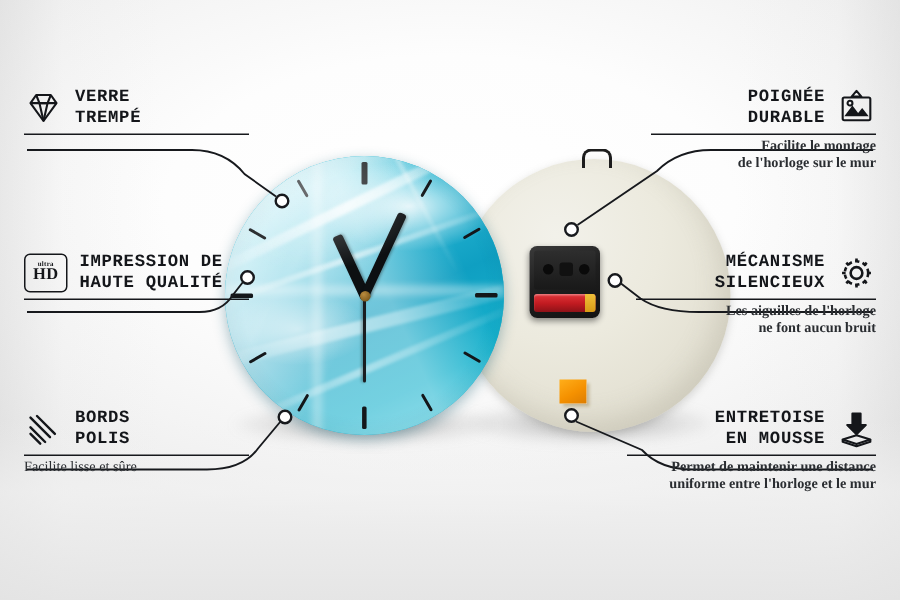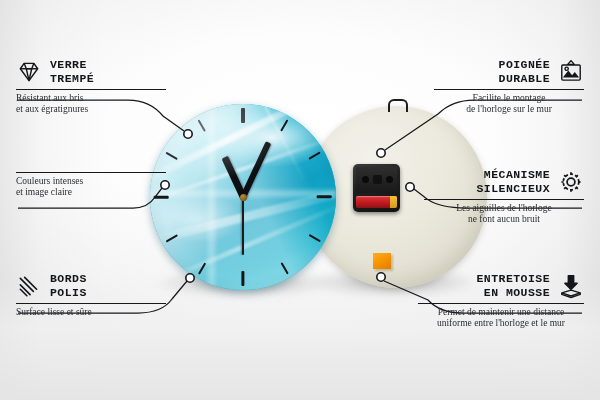--- a/index.html
+++ b/index.html
@@ -257,21 +257,21 @@
     margin-top: 4px;
   }
   .desc {
     font-family: "Liberation Serif", serif;
     font-size: 9.5px;
     line-height: 11px;
     color: #2a2d31;
     margin-top: 3px;
     white-space: pre-line;
   }
-  .callout.right .desc { text-align: center; }
+  .callout.right .desc { text-align: right; font-weight: bold; }
   .ico { width: 26px; height: 26px; flex: 0 0 26px; color: #14161a; }
   .ico svg { display: block; width: 100%; height: 100%; }
 
   
   .hd-badge {
     width: 27px; height: 24px;
     border: 1.6px solid #14161a;
     border-radius: 4px;
     display: flex;
     flex-direction: column;
@@ -383,47 +383,51 @@
               <path d="M7.5 4 L9.5 9 L12 20"></path>
               <path d="M16.5 4 L14.5 9 L12 20"></path>
           <path d="M9.5 9 H14.5"></path>
         </g>
           </svg>
       </span>
       <span class="title">VERRE
 TREMPÉ</span>
     </div>
     <div class="rule"></div>
-    <div class="desc">Résistant aux bris
-et aux égratignures</div>
   </div>
 
   <div class="callout left" style="left:16px; top:168px; width:150px;">
-    <div class="rule"></div>
-    <div class="desc">Couleurs intenses
-et image claire</div>
+    <div class="head">
+      <span class="hd-badge">
+        <span class="ultra">ultra</span>
+        <span class="hd">HD</span>
+      </span>
+      <span class="title">IMPRESSION DE
+HAUTE QUALITÉ</span>
+    </div>
+    <div class="rule"></div>
   </div>
 
   <div class="callout left" style="left:16px; top:272px; width:150px;">
     <div class="head">
       <span class="ico">
         <svg viewBox="0 0 24 24">
             <g fill="none" stroke="currentColor" stroke-width="1.5" stroke-linecap="round">
           <path d="M4 5 L16 17"></path>
               <path d="M4 11 L13 20"></path>
               <path d="M4 17 L10 23" transform="translate(0,-2)"></path>
           <path d="M8 4 L19 15"></path>
         </g>
           </svg>
       </span>
       <span class="title">BORDS
 POLIS</span>
     </div>
     <div class="rule"></div>
-    <div class="desc">Surface lisse et sûre</div>
+    <div class="desc">Facilite lisse et sûre</div>
   </div>
 
   <div class="callout right" style="left:434px; top:58px; width:150px;">
     <div class="head">
       <span class="title">POIGNÉE
 DURABLE</span>
       <span class="ico">
         <svg viewBox="0 0 24 24">
             <g fill="none" stroke="currentColor" stroke-width="1.3" stroke-linejoin="round">
           <path d="M12 1.5 L9 5 H15 Z"></path>

